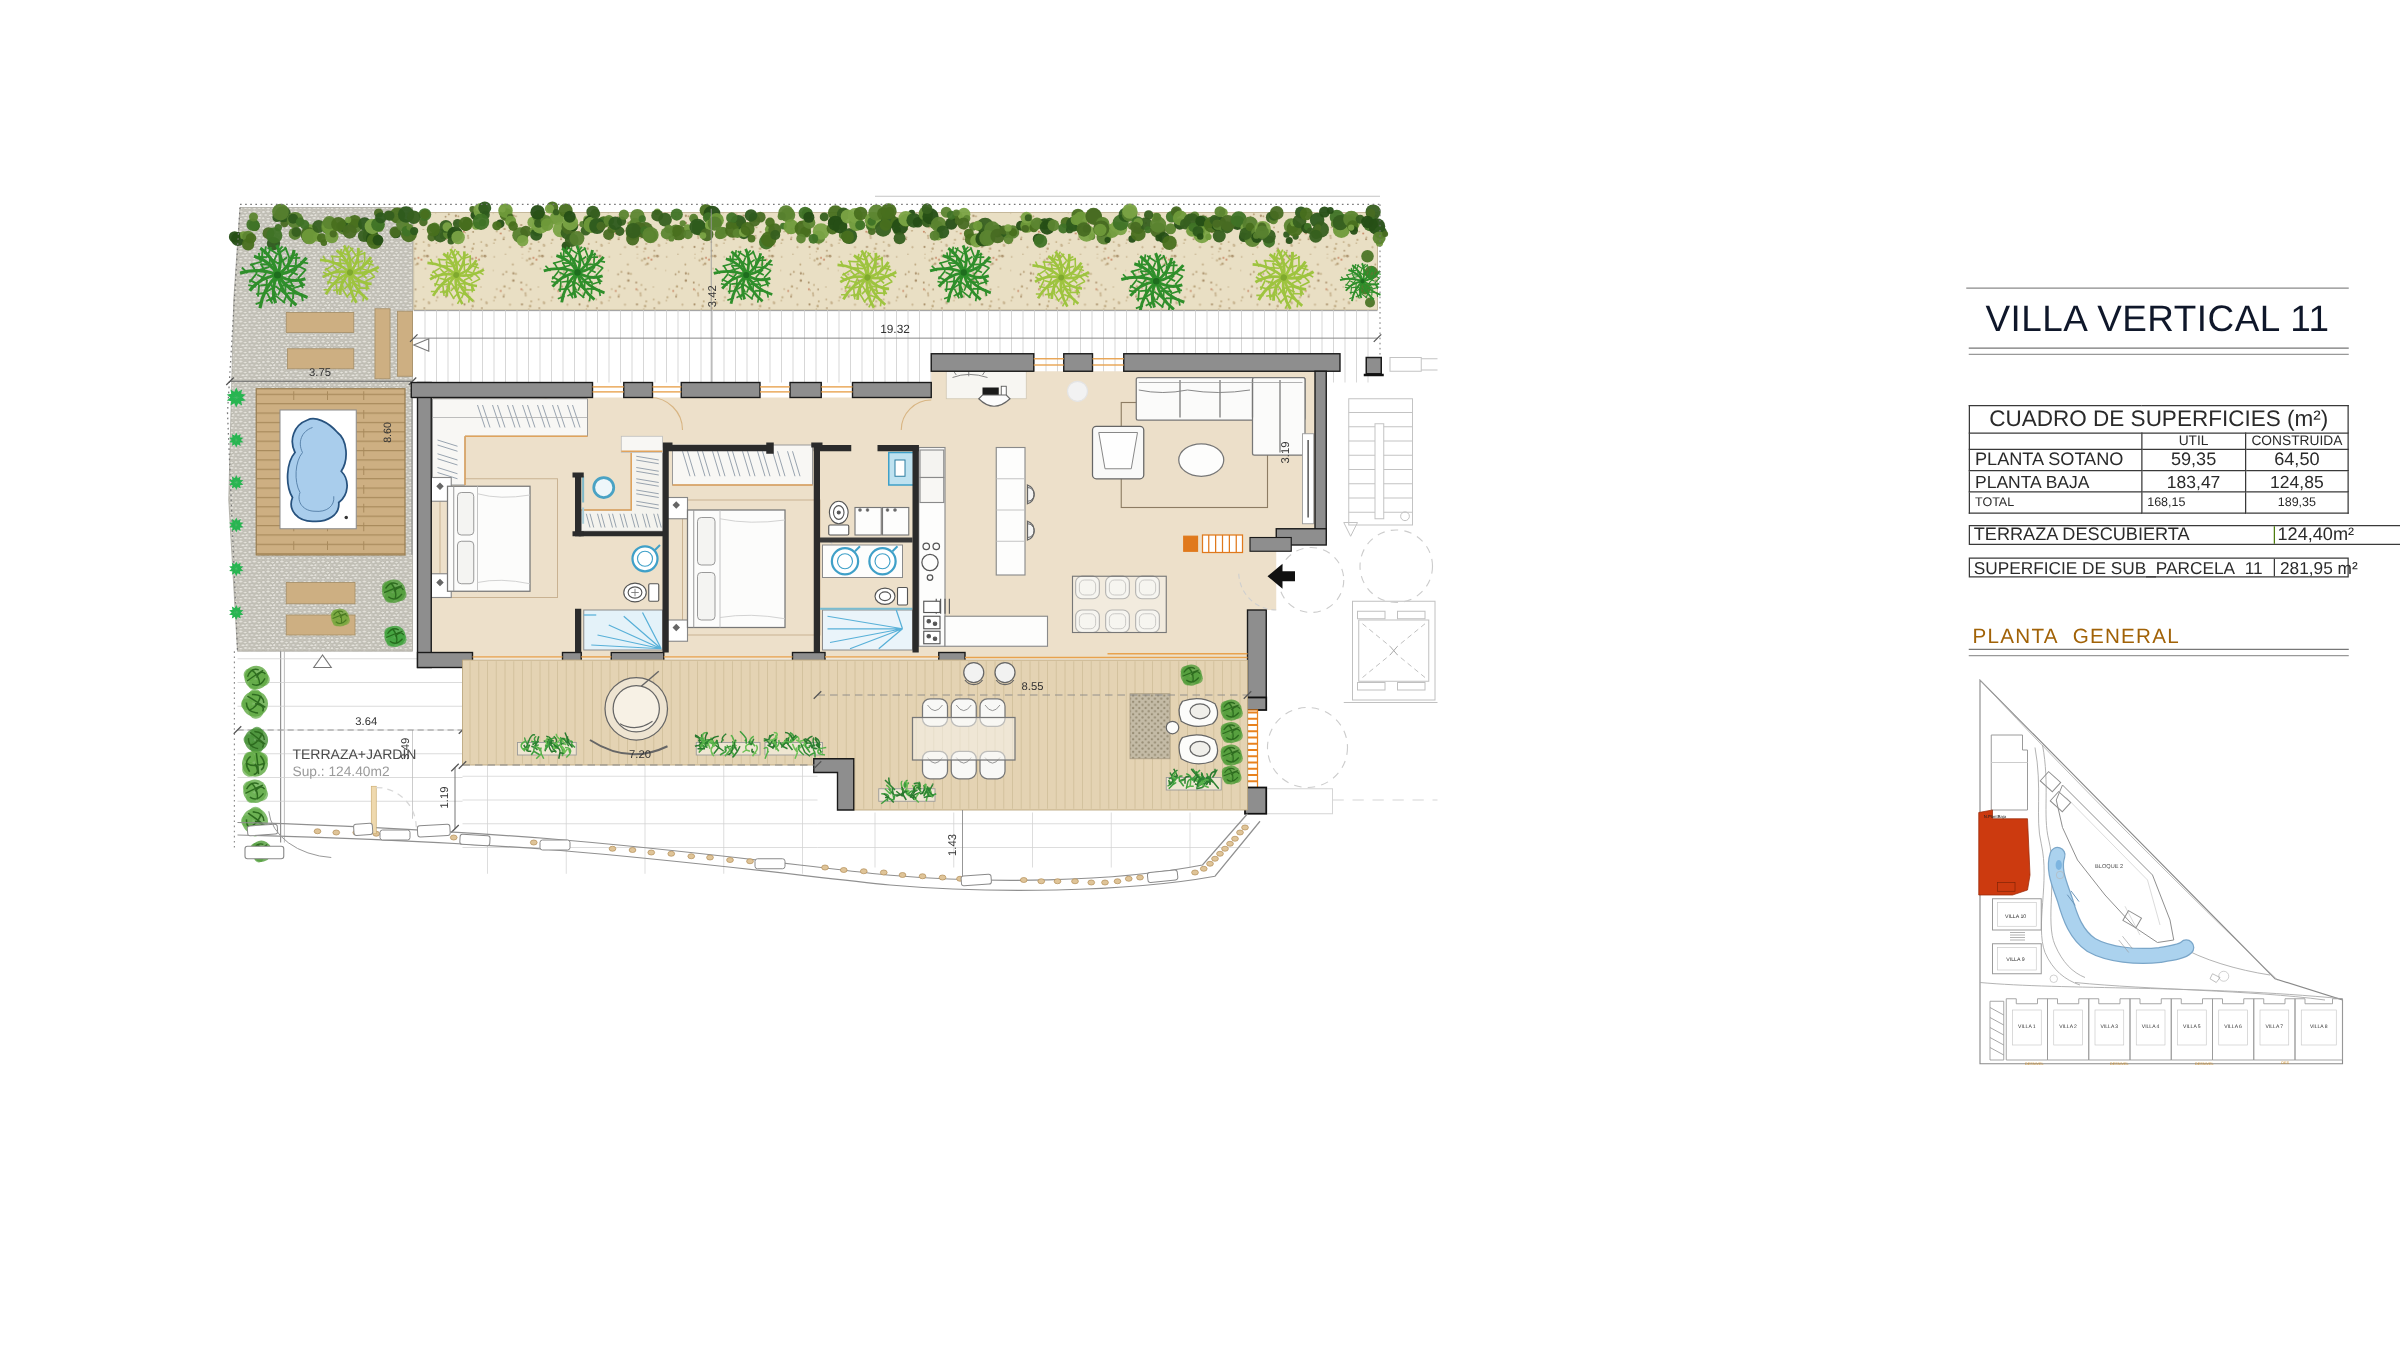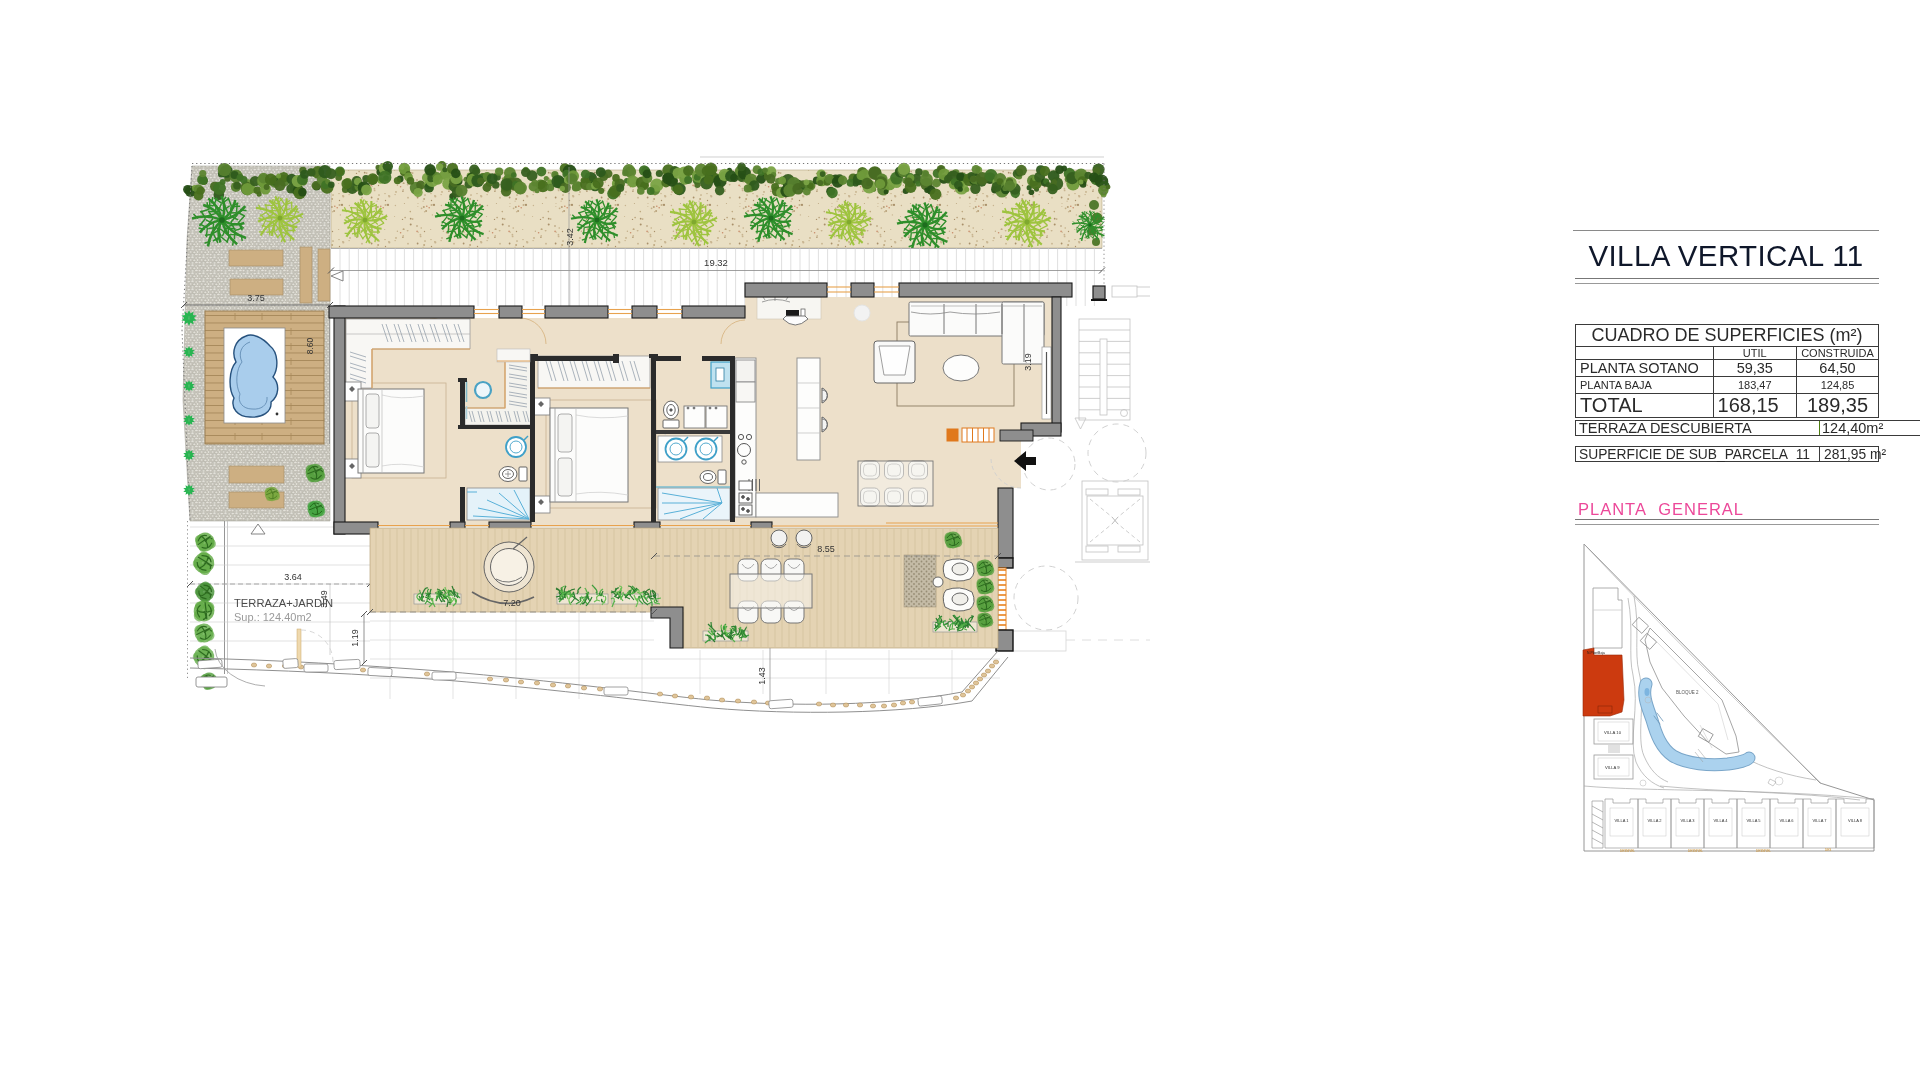--- a/index.html
+++ b/index.html
@@ -1864,45 +1864,45 @@
 <tr style="font-size:11px;">
           <td style="width:138px;height:13px;"></td>
           <td style="width:84px;text-align:center;">UTIL</td>
           <td style="width:82px;text-align:center;">CONSTRUIDA</td>
         </tr>
 <tr style="font-size:14.5px;">
           <td style="height:16px;">PLANTA SOTANO</td>
           <td style="text-align:center;">59,35</td>
           <td style="text-align:center;">64,50</td>
         </tr>
-<tr style="font-size:11px;margin-top:28px;">
+<tr style="font-size:14px;margin-top:28px;">
           <td style="height:17px;">PLANTA BAJA</td>
           <td style="text-align:center;">183,47</td>
           <td style="text-align:center;">124,85</td>
         </tr>
-<tr style="font-size:20px;">
+<tr style="font-size:10px;">
           <td style="height:17px;">TOTAL</td>
           <td style="text-align:left;">168,15</td>
           <td style="text-align:center;">189,35</td>
         </tr>
 </tbody>
     </table>
   </div>
 
 <div class="abs" style="left:1575px;top:420px;width:358px;height:16px;border:1px solid #3a3a3a;font-size:14.5px;line-height:15px;color:#2a2a2a;">
     <span style="position:absolute;left:3px;top:0;white-space:nowrap;">TERRAZA DESCUBIERTA</span>
     <span style="position:absolute;left:243px;top:0;border-left:1px solid #4d7c0f;height:14px;padding-left:2px;white-space:nowrap;">124,40m²</span>
   </div>
 
 <div class="abs" style="left:1575px;top:446px;width:304px;height:16px;border:1px solid #3a3a3a;font-size:14.5px;line-height:15px;color:#2a2a2a;">
     <span style="position:absolute;left:3px;top:0;white-space:nowrap;font-size:13.8px;">SUPERFICIE DE SUB_PARCELA&nbsp; 11</span>
     <span style="position:absolute;left:243px;top:0;border-left:1px solid #3a3a3a;height:14px;padding-left:4px;white-space:nowrap;font-size:13.8px;">281,95 m²</span>
   </div>
 
-<div class="abs" style="left:1578px;top:500px;font-size:16.5px;letter-spacing:1px;color:#ec4899;">PLANTA&nbsp; GENERAL</div>
+<div class="abs" style="left:1578px;top:500px;font-size:16.5px;letter-spacing:1px;color:#a16207;">PLANTA&nbsp; GENERAL</div>
 <div class="abs" style="left:1575px;top:519px;width:304px;border-top:1.2px solid #777;"></div>
 <div class="abs" style="left:1575px;top:524px;width:304px;border-top:1px solid #999;"></div>
 
 <div class="abs" style="left:1575px;top:530px;">
 <svg width="315" height="335" viewBox="1575 530 315 335" font-family="Liberation Sans, sans-serif">
       <g fill="none" stroke="#8a8a8a" stroke-width="0.9">
         <path d="M1584,544 L1584,851 L1874,851 L1874,800 L1820,783 L1584,544 Z"></path>
         <path d="M1584,544 C1660,625 1750,715 1822,784" stroke="#aaa" stroke-width="0.6"></path>
       </g>
       <g fill="none" stroke="#a8a8a8" stroke-width="0.7">

